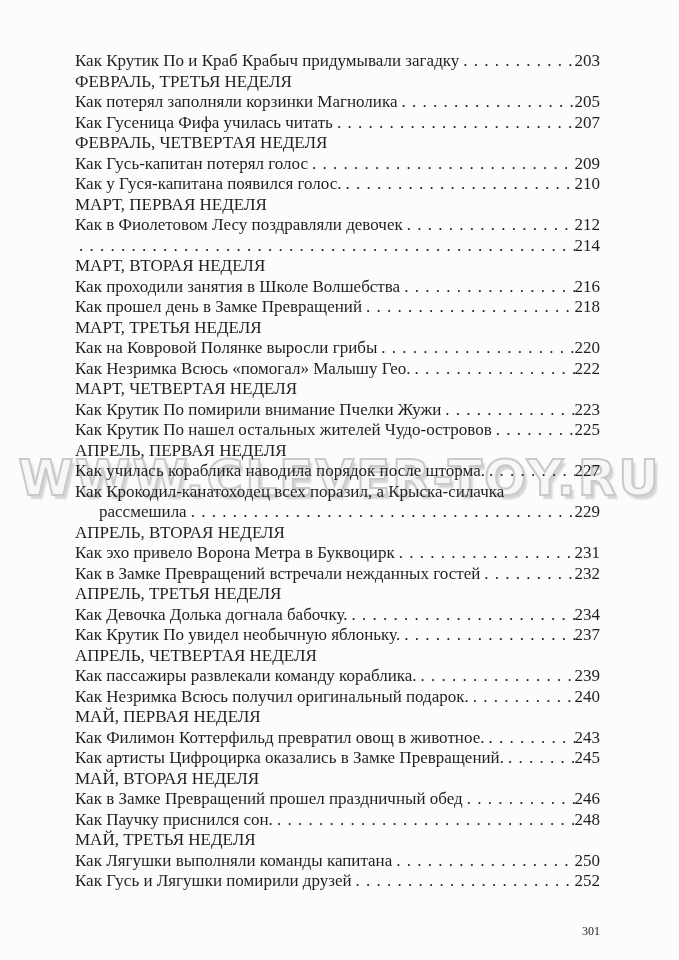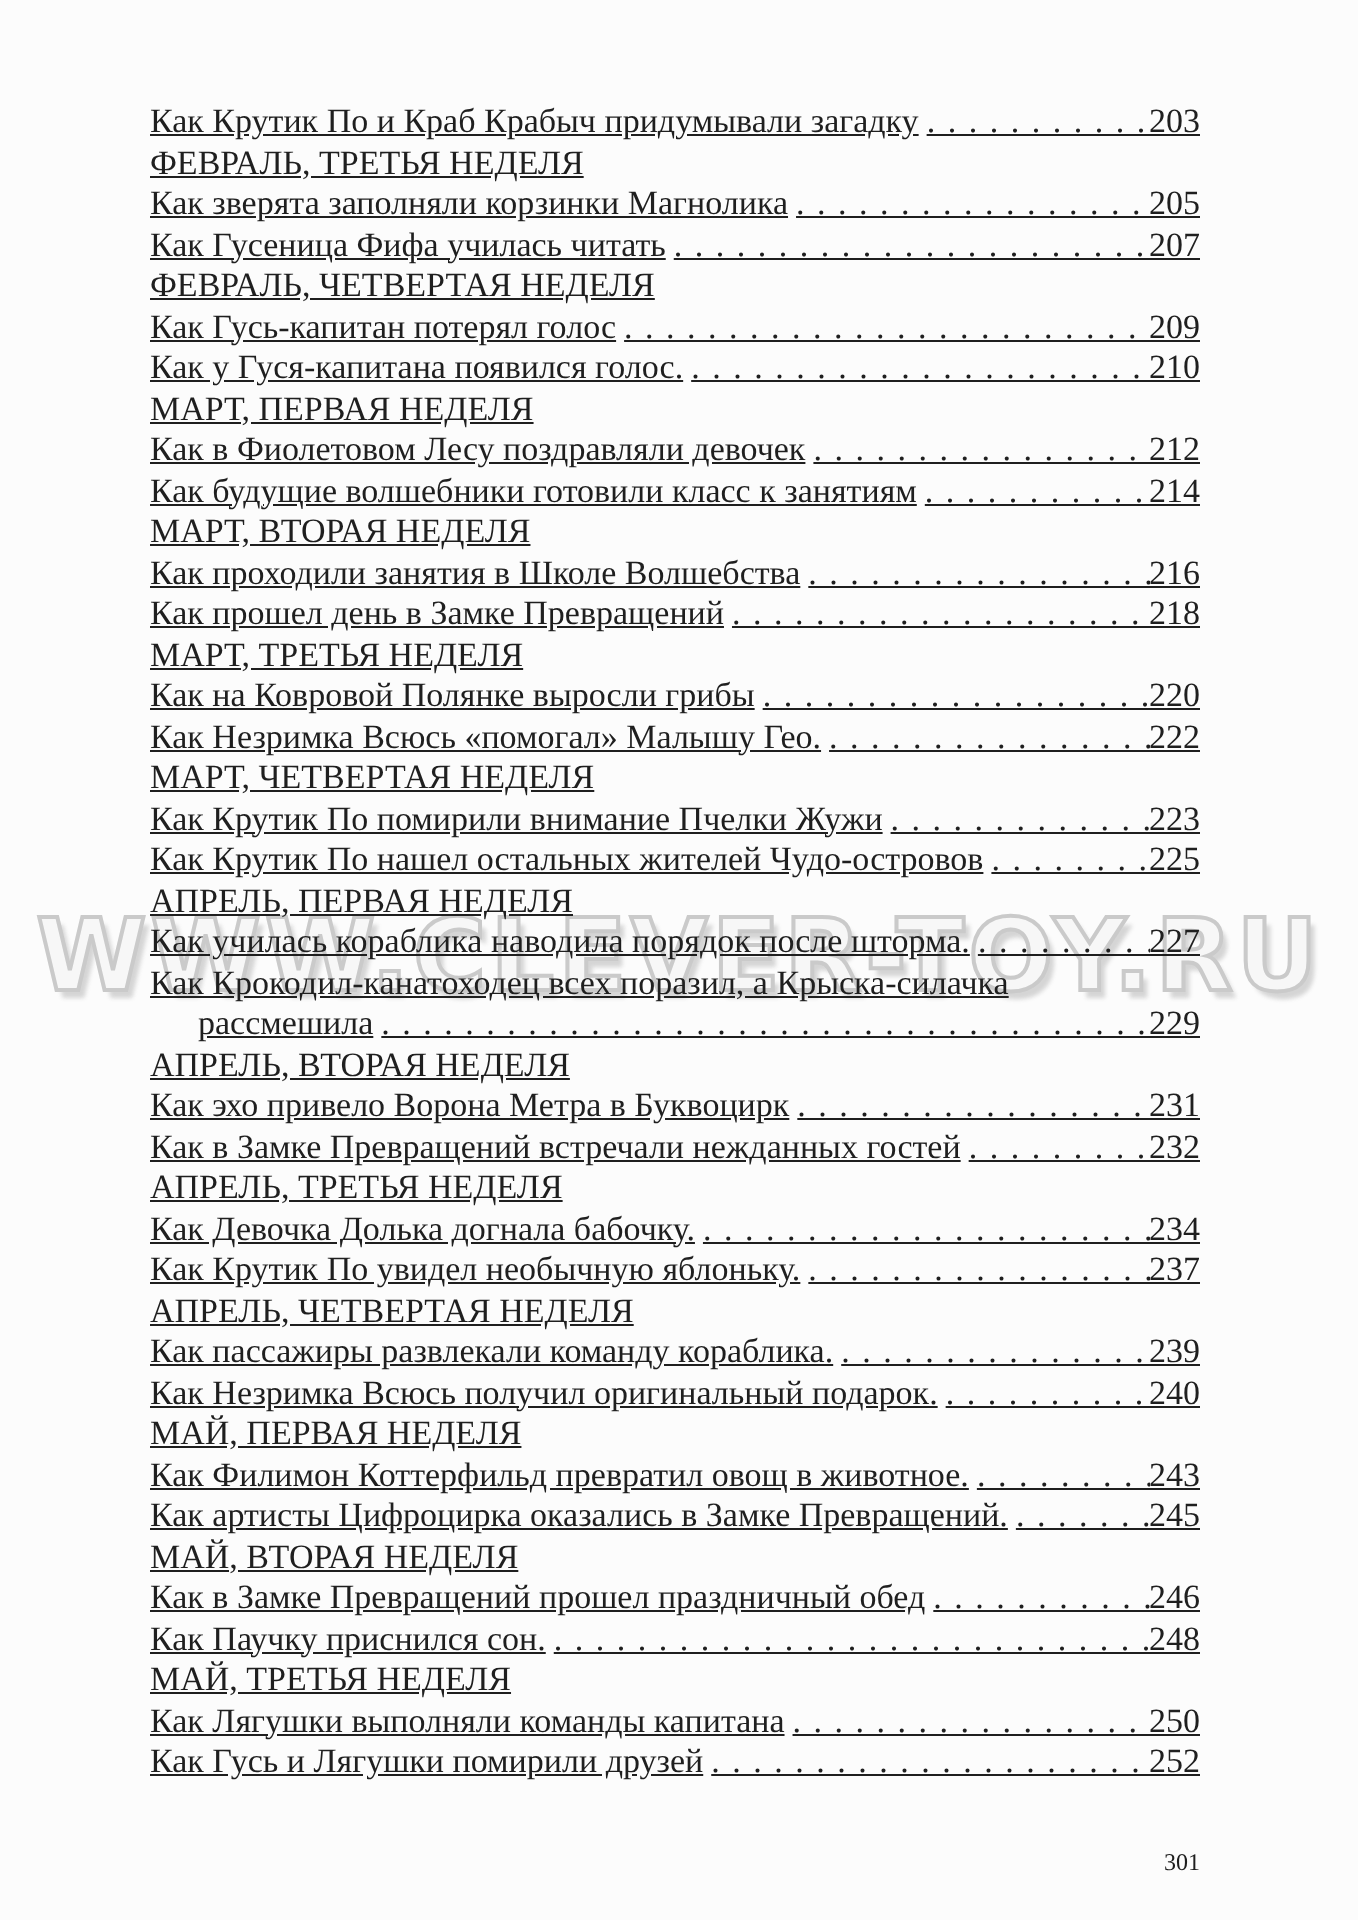--- a/index.html
+++ b/index.html
@@ -38,21 +38,20 @@
     top:0;left:0;right:0;
     padding:51px 79px 0 75px;
     z-index:2;
   }
   .row{
     display:flex;
     align-items:center;
     font-size:17px;
     line-height:20.5px;
     white-space:nowrap;
-    text-decoration:underline;
   }
   .row .t{flex:0 0 auto;}
   .row .leader{
     flex:1 1 auto;
     min-width:0;
     overflow:hidden;
     white-space:nowrap;
     word-spacing:2px;
     padding:0 2px 0 4px;
   }
@@ -72,21 +71,21 @@
 <div class="page">
   <div class="watermark">WWW.CLEVER-TOY.RU</div>
   <div class="toc">
       <div class="row entry">
         <span class="t">Как Крутик По и Краб Крабыч придумывали загадку</span>
         <span class="leader">. . . . . . . . . . . . . . . . . . . . . . . . . . . . . . . . . . . . . . . . . . . . . . . . . . . . . . . . . . . . . . . . . . . . . . . . . . . . . . . . . . . . . . . . . . </span>
         <span class="pg">203</span>
       </div>
       <div class="row heading">ФЕВРАЛЬ, ТРЕТЬЯ НЕДЕЛЯ</div>
       <div class="row entry">
-        <span class="t">Как зверята заполняли корзинки Магнолика</span>
+        <span class="t">Как потерял заполняли корзинки Магнолика</span>
         <span class="leader">. . . . . . . . . . . . . . . . . . . . . . . . . . . . . . . . . . . . . . . . . . . . . . . . . . . . . . . . . . . . . . . . . . . . . . . . . . . . . . . . . . . . . . . . . . </span>
         <span class="pg">205</span>
       </div>
       <div class="row entry">
         <span class="t">Как Гусеница Фифа училась читать</span>
         <span class="leader">. . . . . . . . . . . . . . . . . . . . . . . . . . . . . . . . . . . . . . . . . . . . . . . . . . . . . . . . . . . . . . . . . . . . . . . . . . . . . . . . . . . . . . . . . . </span>
         <span class="pg">207</span>
       </div>
       <div class="row heading">ФЕВРАЛЬ, ЧЕТВЕРТАЯ НЕДЕЛЯ</div>
       <div class="row entry">
@@ -99,21 +98,20 @@
         <span class="leader">. . . . . . . . . . . . . . . . . . . . . . . . . . . . . . . . . . . . . . . . . . . . . . . . . . . . . . . . . . . . . . . . . . . . . . . . . . . . . . . . . . . . . . . . . . </span>
         <span class="pg">210</span>
       </div>
       <div class="row heading">МАРТ, ПЕРВАЯ НЕДЕЛЯ</div>
       <div class="row entry">
         <span class="t">Как в Фиолетовом Лесу поздравляли девочек</span>
         <span class="leader">. . . . . . . . . . . . . . . . . . . . . . . . . . . . . . . . . . . . . . . . . . . . . . . . . . . . . . . . . . . . . . . . . . . . . . . . . . . . . . . . . . . . . . . . . . </span>
         <span class="pg">212</span>
       </div>
       <div class="row entry">
-        <span class="t">Как будущие волшебники готовили класс к занятиям</span>
         <span class="leader">. . . . . . . . . . . . . . . . . . . . . . . . . . . . . . . . . . . . . . . . . . . . . . . . . . . . . . . . . . . . . . . . . . . . . . . . . . . . . . . . . . . . . . . . . . </span>
         <span class="pg">214</span>
       </div>
       <div class="row heading">МАРТ, ВТОРАЯ НЕДЕЛЯ</div>
       <div class="row entry">
         <span class="t">Как проходили занятия в Школе Волшебства</span>
         <span class="leader">. . . . . . . . . . . . . . . . . . . . . . . . . . . . . . . . . . . . . . . . . . . . . . . . . . . . . . . . . . . . . . . . . . . . . . . . . . . . . . . . . . . . . . . . . . </span>
         <span class="pg">216</span>
       </div>
       <div class="row entry">

